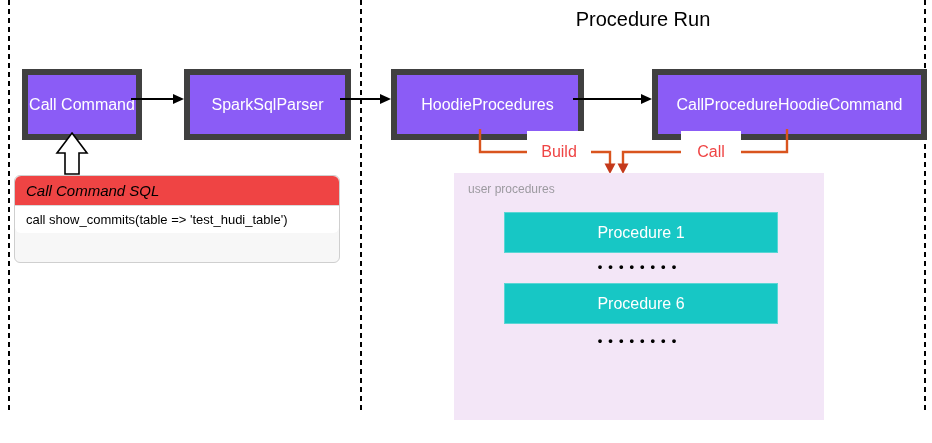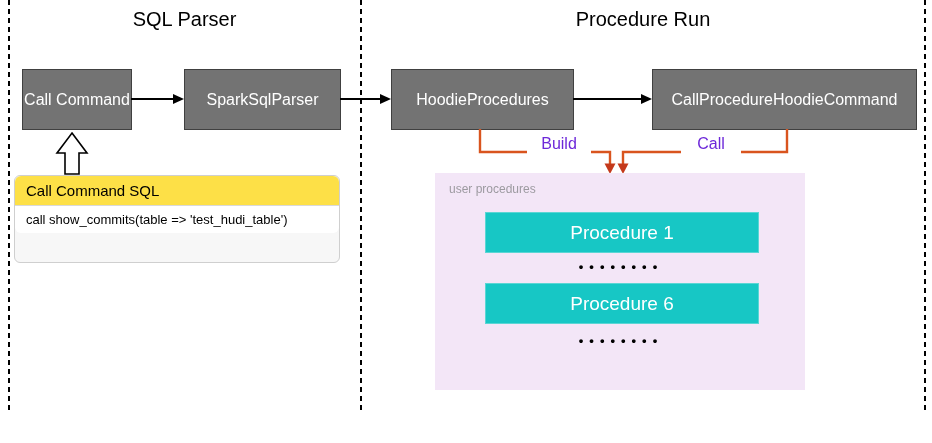--- a/index.html
+++ b/index.html
@@ -4,55 +4,54 @@
 <style>
   html,body{margin:0;padding:0;background:#ffffff;}
   body{font-family:"Liberation Sans","DejaVu Sans",sans-serif;}
   #canvas{position:relative;width:932px;height:443px;background:#fff;overflow:hidden;}
 
   .vdash{position:absolute;top:0;width:2px;height:413px;
     background:repeating-linear-gradient(to bottom,#000 0 5px,transparent 5px 9px);}
 
   .section-title{position:absolute;top:8px;font-size:20px;color:#000;text-align:center;}
 
-  .node{position:absolute;background:#737373;border:1px solid #404040;color:#fff;
+  .node{position:absolute;background:#8b5cf6;border:6px solid #404040;color:#fff;
     display:flex;align-items:center;justify-content:center;text-align:center;
     font-size:16px;line-height:1.25;}
 
-  .edge-label{position:absolute;font-size:16px;color:#6d28d9;text-align:center;background:#fff;padding:4px 2px;}
+  .edge-label{position:absolute;font-size:16px;color:#ef4444;text-align:center;background:#fff;padding:12px 2px;}
 
   svg.overlay{position:absolute;left:0;top:0;pointer-events:none;}
 
   
-  .userbox{position:absolute;left:435px;top:173px;width:370px;height:217px;background:#f3e6f7;}
+  .userbox{position:absolute;left:454px;top:173px;width:370px;height:247px;background:#f3e6f7;}
   .userbox-label{position:absolute;left:14px;top:9px;font-size:12px;color:#9c9aa0;}
   .proc{position:absolute;left:50px;width:272px;height:39px;background:#17c7c5;border:1px solid #5ad6d4;
-    color:#fff;font-size:19px;display:flex;align-items:center;justify-content:center;}
+    color:#fff;font-size:16px;display:flex;align-items:center;justify-content:center;}
   .dots{position:absolute;left:50px;width:272px;text-align:center;color:#000;
     font-weight:bold;font-size:13px;letter-spacing:6px;line-height:10px;}
 
   
   .sqlbox{position:absolute;left:14px;top:175px;width:326px;height:88px;background:#f7f7f7;
     border:1px solid #cfcfcf;border-radius:6px;box-sizing:border-box;}
   .sqlbox .hdr{height:29px;line-height:29px;padding-left:11px;font-size:15px;color:#000;
-    background:#fde047;border-bottom:1px solid #d9d9d9;border-radius:6px 6px 0 0;}
+    background:#ef4444;border-bottom:1px solid #d9d9d9;border-radius:6px 6px 0 0;font-style:italic;}
   .sqlbox .row{height:27px;line-height:27px;padding-left:11px;font-size:13px;color:#000;
     background:#ffffff;border-bottom:1px solid #d9d9d9;}
   .sqlbox .row:last-child{border-bottom:none;border-radius:0 0 6px 6px;}
 </style>
 </head>
 <body>
 
 <div id="canvas">
 
   <div class="vdash" style="left:8px"></div>
   <div class="vdash" style="left:360px"></div>
   <div class="vdash" style="left:924px"></div>
 
-  <div class="section-title" style="left:8px;width:353px">SQL Parser</div>
   <div class="section-title" style="left:361px;width:564px">Procedure Run</div>
 
   <div class="node" style="left:22px;top:69px;width:108px;height:59px">Call Command</div>
   <div class="node" style="left:391px;top:69px;width:181px;height:59px">HoodieProcedures</div>
   <div class="node" style="left:184px;top:69px;width:155px;height:59px">SparkSqlParser</div>
   <div class="node" style="left:652px;top:69px;width:263px;height:59px">CallProcedureHoodieCommand</div>
 
   <svg class="overlay" width="932" height="443" viewBox="0 0 932 443">
 
     <g>

